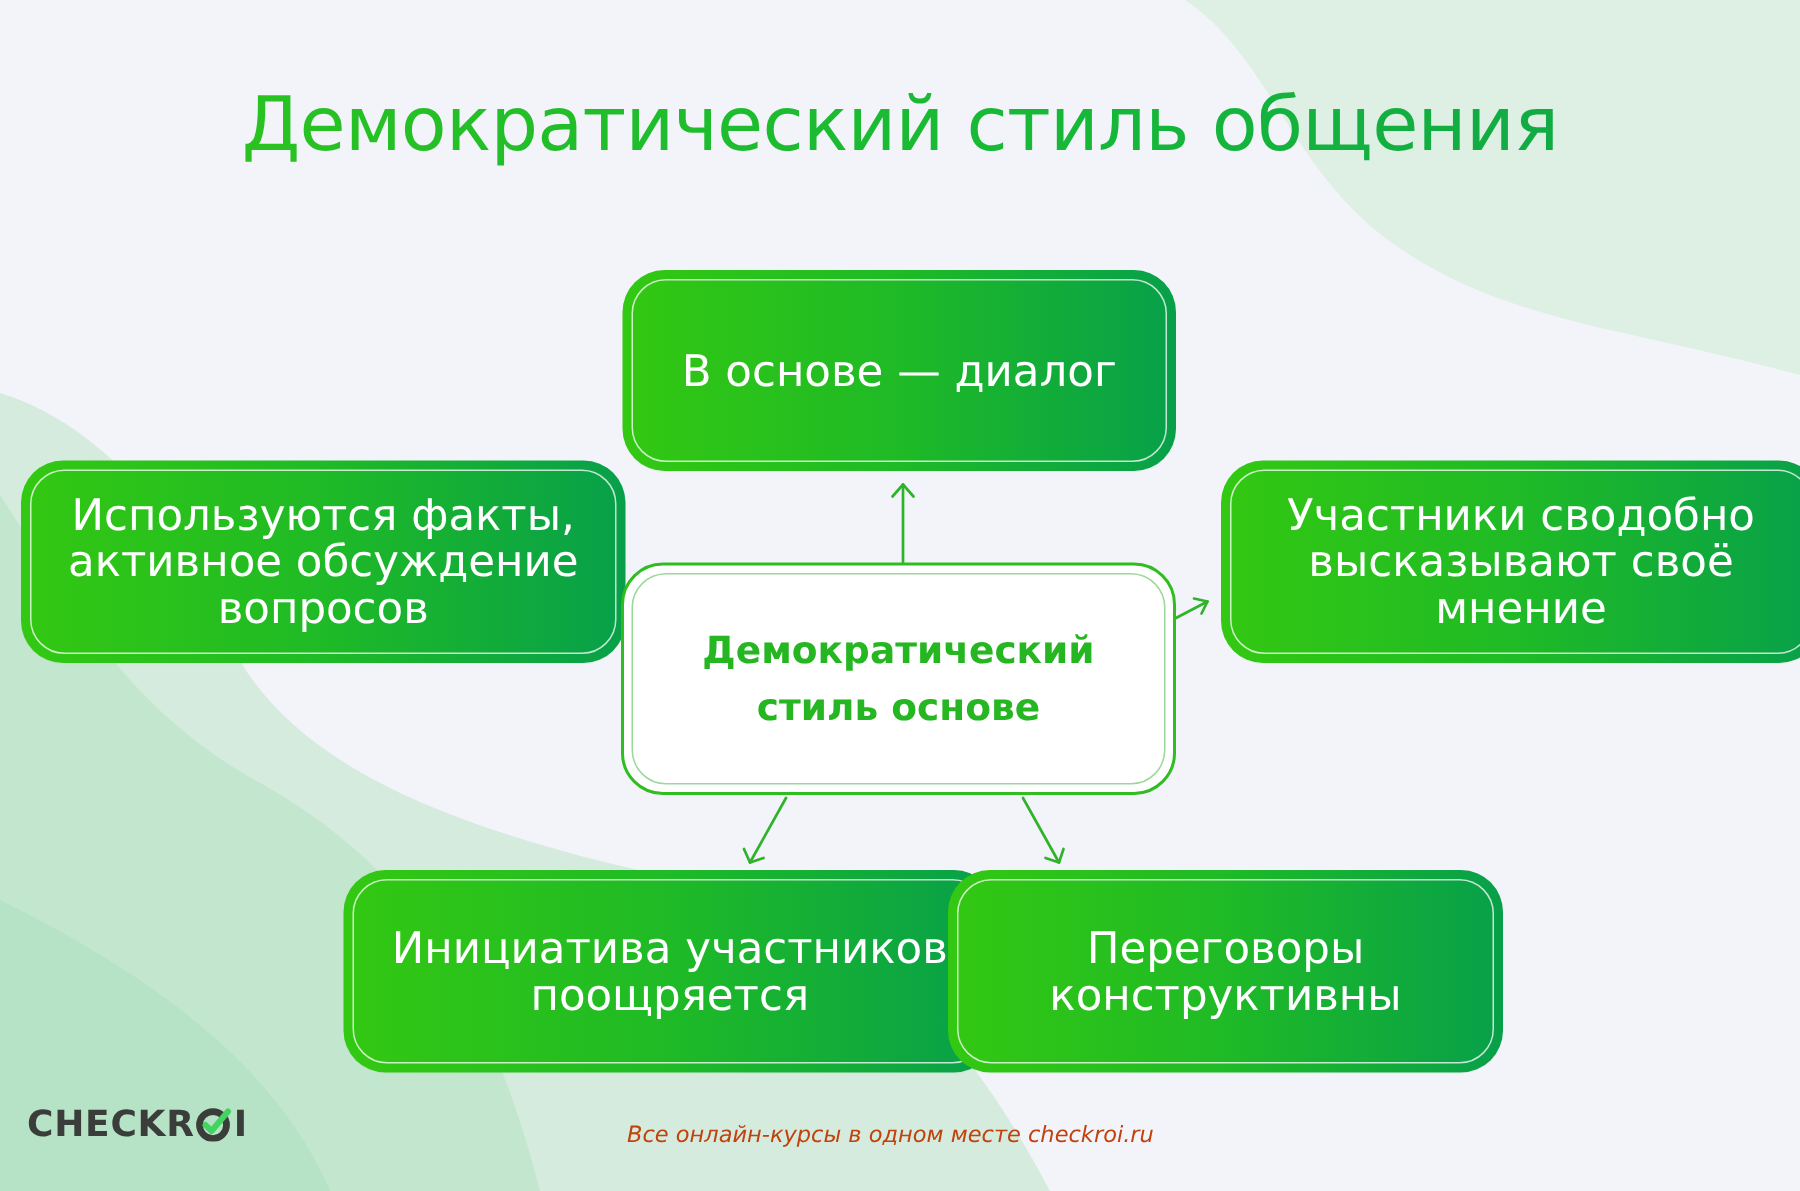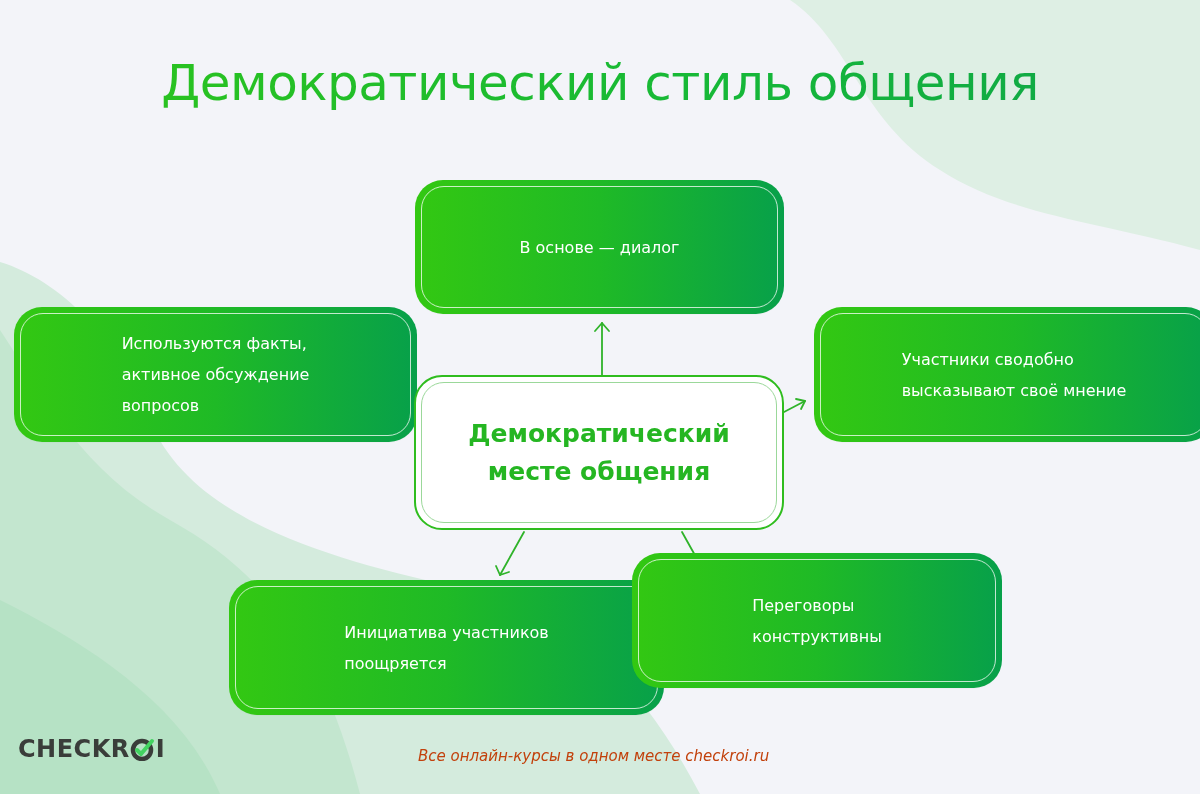--- a/index.html
+++ b/index.html
@@ -16,22 +16,22 @@
     letter-spacing: -0.5px;
     background: linear-gradient(90deg, #2ec51a 0%, #16b838 60%, #0ea44a 100%);
     -webkit-background-clip: text; background-clip: text;
     color: transparent;
   }
   .node {
     position: absolute;
     border-radius: 28px;
     background: linear-gradient(90deg, #33c812 0%, #1fba26 50%, #07a04a 100%);
     display: flex; align-items: center; justify-content: center;
-    color: #ffffff;
-    font-size: 16px; line-height: 31px;
+    text-align: center; color: #ffffff;
+    font-size: 29px; line-height: 31px;
     box-shadow: 0 1px 0 rgba(0,0,0,0.02);
   }
   .node::after {
     content: ""; position: absolute; inset: 6px;
     border: 1.5px solid rgba(255,255,255,0.75);
     border-radius: 23px; pointer-events: none;
   }
   .node span { position: relative; z-index: 1; white-space: pre-line; }
   .center {
     position: absolute; left: 414px; top: 375px; width: 370px; height: 155px;
@@ -100,29 +100,29 @@
 вопросов</span>
 </div>
 
 <div class="node" style="left:814px; top:307px; width:400px; height:135px;">
   <span>Участники сводобно
 высказывают своё мнение</span>
 </div>
 
 <div class="center">
   <span>Демократический
-месте общения</span>
+стиль основе</span>
 </div>
 
 <div class="node" style="left:229px; top:580px; width:435px; height:135px;">
   <span>Инициатива участников
 поощряется</span>
 </div>
 
-<div class="node" style="left:632px; top:553px; width:370px; height:135px;">
+<div class="node" style="left:632px; top:580px; width:370px; height:135px;">
   <span>Переговоры
 конструктивны</span>
 </div>
 
 <div class="logo">
   <span>CHECKR</span>
   <span class="oi">
     <svg width="26" height="24" viewBox="0 0 26 24">
       <circle cx="12" cy="13" r="9" stroke="#3a3d3a" stroke-width="4.5" fill="none"></circle>
       <polyline points="7,13 11,17 22,4" stroke="#43d361" stroke-width="4" fill="none" stroke-linecap="round" stroke-linejoin="round"></polyline>

